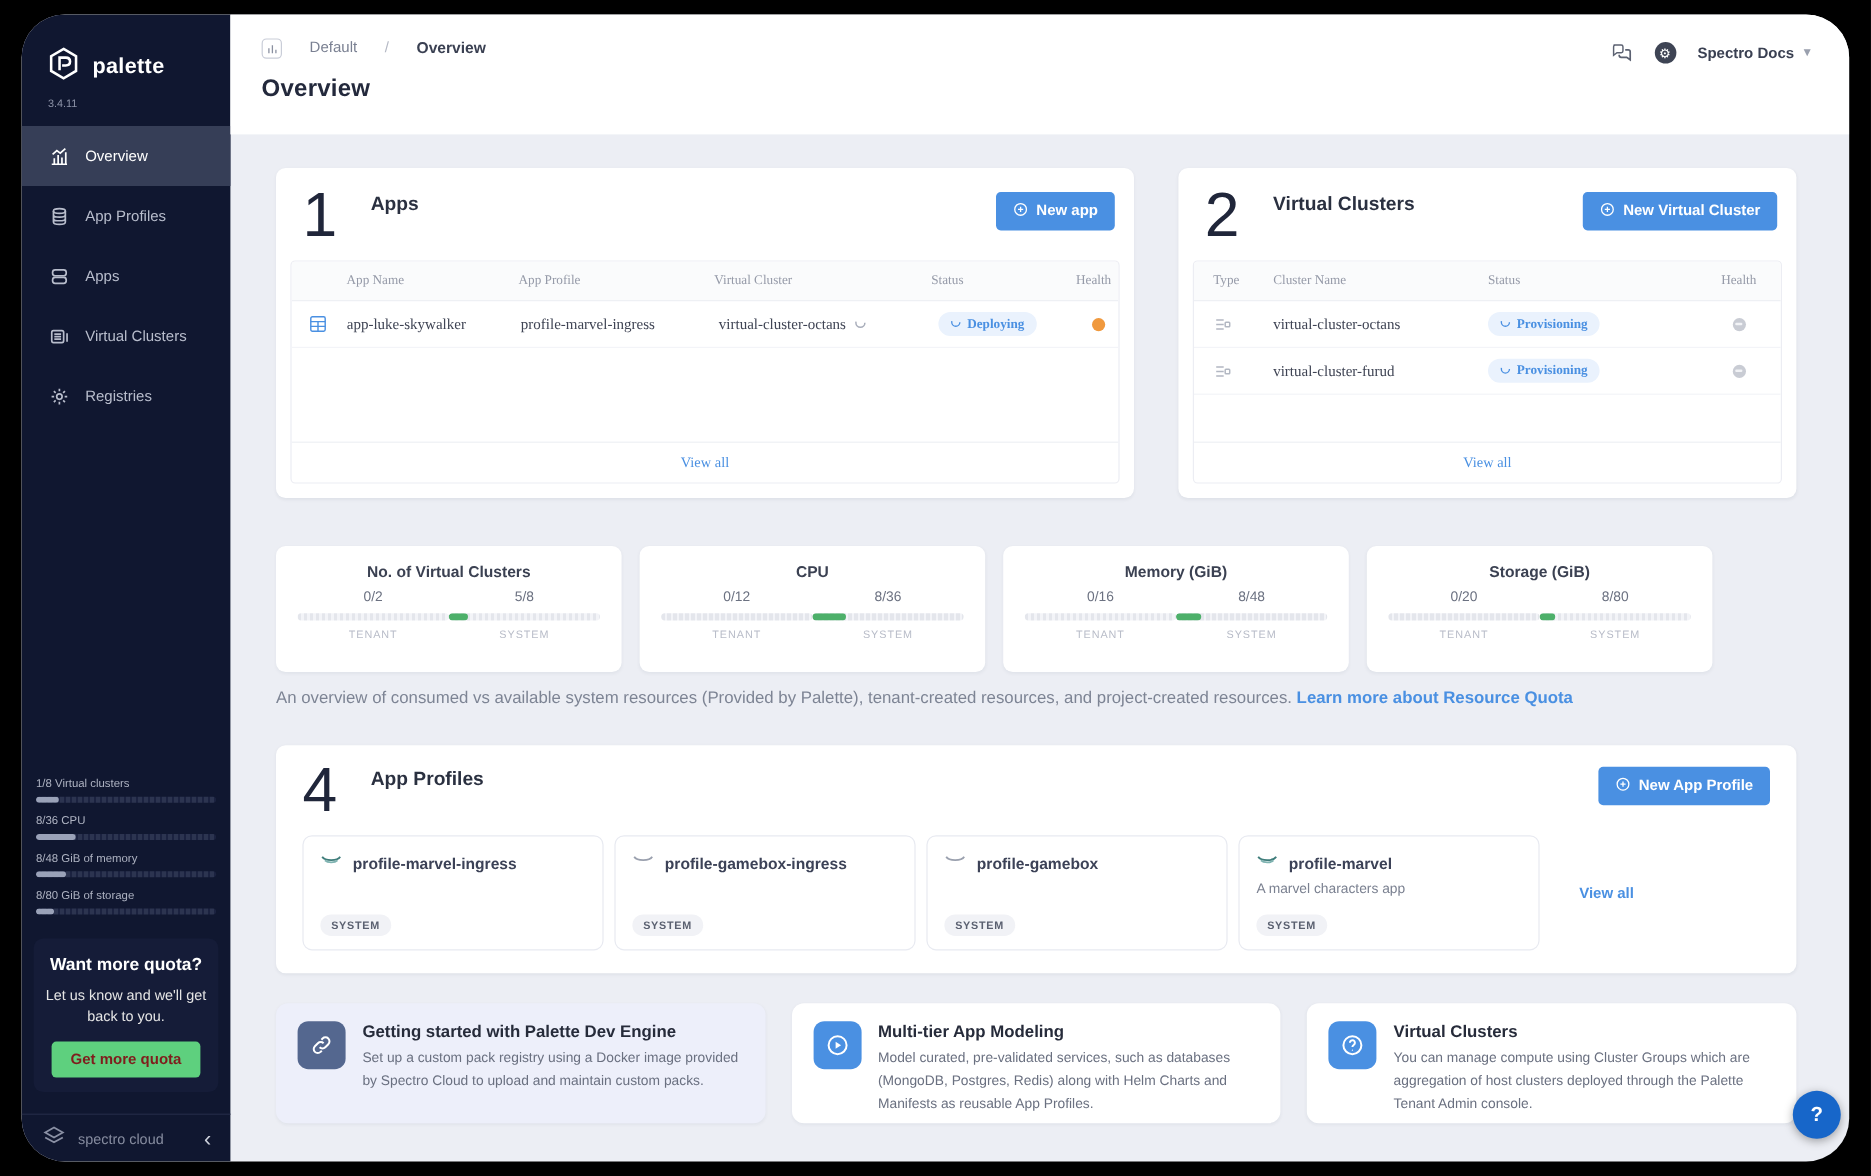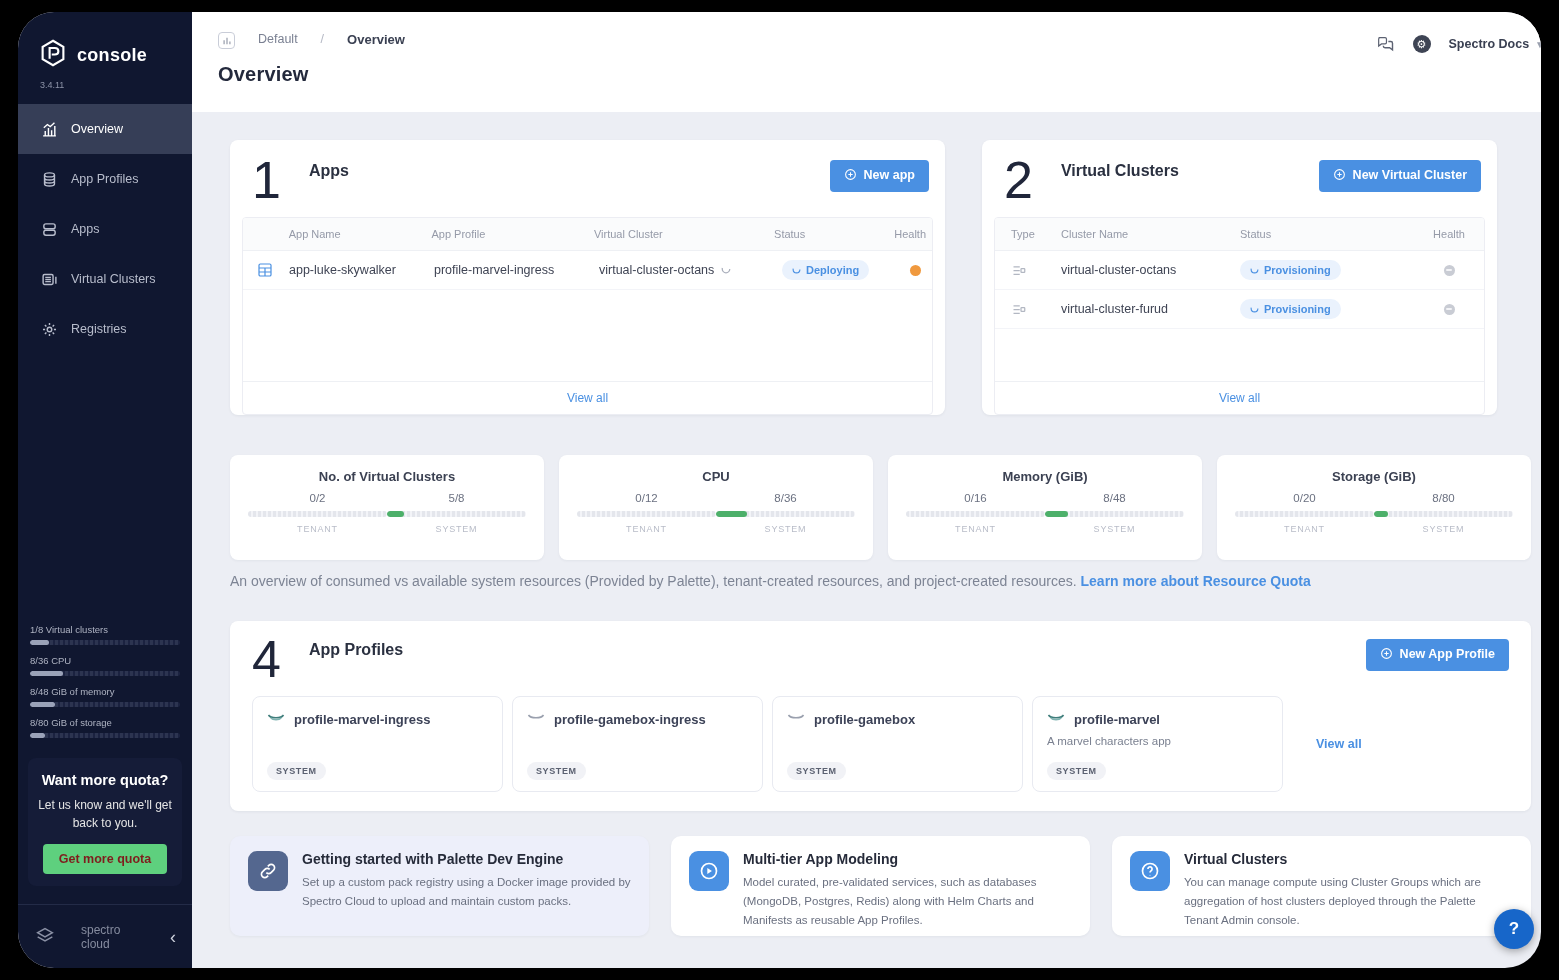--- a/index.html
+++ b/index.html
@@ -17,21 +17,21 @@
   .s-spacer { flex:1; }
   .s-quota { padding:0 12px; }
   .qbar { margin-bottom:10px; }
   .qbar-label { font-size:9.5px; color:#aeb3c2; margin-bottom:5px; }
   .qbar-track { height:5px; border-radius:3px; background:repeating-linear-gradient(90deg,#2c3450 0 3px,#1b2240 3px 5px); position:relative; overflow:hidden; }
   .qbar-fill { height:100%; border-radius:3px; background:#9aa2b8; }
   .promo { margin:10px 10px 8px; padding:14px 8px 12px; border-radius:8px; background:#151c38; text-align:center; }
   .promo-title { color:#fff; font-size:14.5px; font-weight:700; margin-bottom:8px; }
   .promo-body { color:#e5e5e5; font-size:12px; line-height:1.5; margin-bottom:12px; }
   .promo-btn { display:inline-block; background:#5ed07e; color:#7f1d1d; border:none; border-radius:4px; font-size:12.5px; font-weight:700; padding:8px 16px; cursor:pointer; font-family:Liberation Sans, sans-serif; }
-  .s-footer { border-top:1px solid #232b47; margin-top:10px; height:64px; display:flex; align-items:center; padding:0 16px; gap:25px; }
+  .s-footer { border-top:1px solid #232b47; margin-top:10px; height:40px; display:flex; align-items:center; padding:0 16px; gap:9px; }
   .s-footer .fbrand { color:#868c9f; font-size:12px; flex:1; }
   .collapse { color:#cdd1dc; font-size:18px; cursor:pointer; line-height:1; }
 
   
   .main { flex:1; display:flex; flex-direction:column; position:relative; }
   .topbar { background:#fff; height:100px; flex:none; padding:20px 30px 0 26px; position:relative; }
   .breadcrumb { display:flex; align-items:flex-start; gap:23px; font-size:12.5px; color:#7a8092; }
   .bc-icon { width:17px; height:17px; border:1px solid #c9cdd8; border-radius:4px; display:flex; align-items:center; justify-content:center; color:#8a90a0; }
   .bc-page { color:#3a4052; font-weight:700; font-size:13px; }
   .bc-sep { color:#b4b8c4; }
@@ -47,21 +47,21 @@
   
   .row1 { display:flex; gap:37px; }
   .card { background:#fff; border-radius:8px; box-shadow:0 1px 3px rgba(25,30,50,.06); display:flex; flex-direction:column; }
   .card.apps { width:715px; height:275px; }
   .card.clusters { width:515px; height:275px; }
   .card-head { display:flex; align-items:flex-start; padding:16px 16px 6px 22px; }
   .big-num { font-size:52px; font-weight:500; color:#20263a; line-height:.95; }
   .card-title { font-size:16px; font-weight:700; color:#2a3040; margin:6px 0 0 28px; }
   .head-spacer { flex:1; }
   .btn-blue { display:flex; align-items:flex-start; gap:7px; background:#4a90e2; color:#fff; border:none; border-radius:4px; padding:8px 14px; font-size:12.5px; font-weight:600; cursor:pointer; font-family:inherit; margin-top:4px; }
-  .tbl { margin:6px 12px 0; border:1px solid #ecedf3; border-radius:4px; flex:1; display:flex; flex-direction:column; overflow:hidden; }
+  .tbl { margin:6px 12px 12px; border:1px solid #ecedf3; border-radius:4px; flex:1; display:flex; flex-direction:column; overflow:hidden;font-family:Liberation Serif, serif; }
   .t-head { display:flex; background:#fafbfc; border-bottom:1px solid #eef0f4; }
   .t-head .c { font-size:11px; color:#959aa8; padding:10px 6px; }
   .t-row { display:flex; align-items:center; border-bottom:1px solid #f3f4f8; cursor:pointer; }
   .t-row .c { font-size:12.5px; color:#3f4454; padding:9px 6px; display:flex; align-items:center; gap:7px; }
   
   .col-ic { width:40px; padding-left:14px !important; }
   .col-name { width:145px; }
   .col-prof { width:165px; }
   .col-vc { width:183px; }
   .col-st { width:122px; }
@@ -75,21 +75,21 @@
   .dot { width:11px; height:11px; border-radius:50%; position:relative; }
   .dot.warning { background:#f0993e; }
   .dot.unknown { background:#c9ccd4; }
   .dot.unknown::after { content:""; position:absolute; left:2.5px; top:4.5px; width:6px; height:2px; background:#f2f3f6; border-radius:1px; }
   .t-fill { flex:1; }
   .viewall { text-align:center; padding:9px 0; font-size:12px; color:#4a90e2; border-top:1px solid #eef0f4; cursor:pointer; }
   .viewall-link { color:#4a90e2; font-size:12.5px; font-weight:600; cursor:pointer; }
 
   
   .res-row { display:flex; gap:15px; margin-top:40px; }
-  .res-card { background:#fff; border-radius:8px; width:314px; height:105px; padding:14px 18px 0; box-shadow:0 1px 3px rgba(25,30,50,.05); }
+  .res-card { background:#fff; border-radius:8px; width:288px; height:105px; padding:14px 18px 0; box-shadow:0 1px 3px rgba(25,30,50,.05); }
   .res-title { text-align:center; font-size:13px; font-weight:700; color:#3b4152; margin-bottom:8px; }
   .res-bars { display:flex; }
   .res-half { flex:1; text-align:center; }
   .res-val { font-size:11.5px; color:#6b7181; margin-bottom:7px; }
   .bar { height:6px; border-radius:3px; background:repeating-linear-gradient(90deg,#e4e6ec 0 3px,#f3f4f8 3px 5px); overflow:hidden; }
   .bar-fill { height:100%; border-radius:3px; background:#4db06a; }
   .res-lbl { font-size:9px; letter-spacing:.8px; color:#b8bcc8; margin-top:7px; }
   .res-desc { font-size:14px; color:#7d8494; margin-top:13px; }
   .res-desc a { color:#4a90e2; font-weight:600; text-decoration:none; cursor:pointer; }
 
@@ -123,21 +123,21 @@
 <div class="window">
 
   <aside class="sidebar">
     <div class="s-logo">
       <span>
         <svg width="30" height="30" viewBox="0 0 24 24">
             <path d="M12 2.2l8.3 4.9v9.8L12 21.8l-8.3-4.9V7.1z" fill="none" stroke="#fff" stroke-width="1.7"></path>
             <path d="M9.3 16.5V8h4.1c1.8 0 2.9 1 2.9 2.6s-1.1 2.6-2.9 2.6H11" fill="none" stroke="#fff" stroke-width="1.7"></path>
           </svg>
       </span>
-      <span class="brand">console</span>
+      <span class="brand">palette</span>
     </div>
     <div class="s-version">3.4.11</div>
 
     <nav>
       <div class="nav-item active">
         <span class="nav-icon">
           <svg width="17" height="17" viewBox="0 0 24 24" fill="none" stroke="currentColor" stroke-width="2">
               <path d="M3 21h18M6 21v-7M10.5 21V10M15 21v-8M19.5 21V7M4 9.5L9 5l4 3 6-5.5"></path>
             </svg>
         </span>

